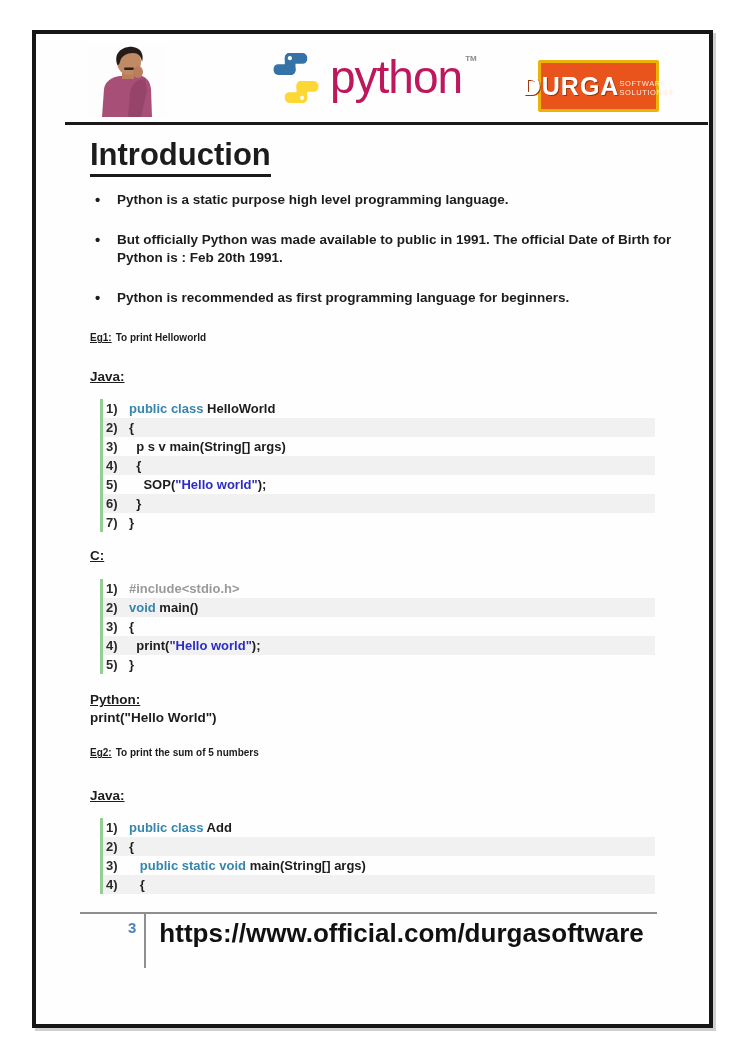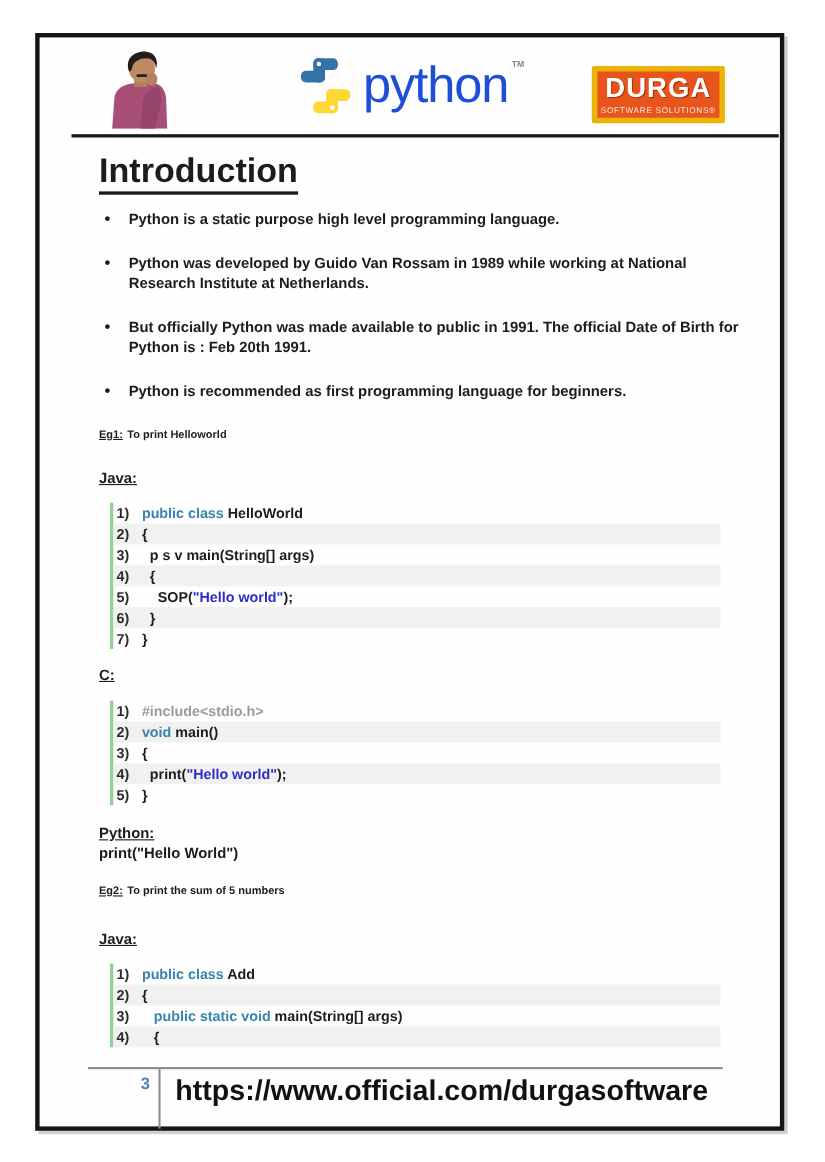--- a/index.html
+++ b/index.html
@@ -18,30 +18,30 @@
     border: 4px solid #161616;
     background: #fefefe;
     box-shadow: 3px 3px 0 rgba(120,120,120,0.35);
   }
   
   .header { position: relative; height: 88px; }
   .photo { position: absolute; left: 52px; top: 11px; width: 78px; height: 72px; }
   .pylogo { position: absolute; left: 232px; top: 14px; display: flex; align-items: flex-start; }
   .pyicon { display: inline-block; margin-top: 2px; }
   .pyword {
-    font-size: 46px; font-weight: 400; color: #1d4ed8;
+    font-size: 46px; font-weight: 400; color: #be185d;
     letter-spacing: -1px; line-height: 58px; margin-left: 6px;
   }
   .pytm { font-size: 8px; color: #8a8a8a; margin-left: 3px; margin-top: 6px; font-weight: 700; text-align: center; }
   .durga {
     position: absolute; right: 50px; top: 26px;
     width: 121px; height: 52px;
     background: var(--color-durga_orange, #e8541c);
-    border: 5px solid #eab308; border-radius: 2px;
-    display: flex; flex-direction: column; align-items: center; justify-content: center;
+    border: 3px solid #eab308; border-radius: 2px;
+    display: flex; flex-direction: row; align-items: center; justify-content: center;
   }
   .durga-title {
     font-size: 25px; font-weight: 900; color: #ffffff; line-height: 25px;
     letter-spacing: 1px; text-shadow: 1px 1px 0 #9c3208;
   }
   .durga-sub {
     font-size: 7.5px; font-weight: 400; color: #ffe9dc; letter-spacing: 0.6px; margin-top: 3px;
   }
   .hrule { height: 3px; background: #1a1a1a; margin-left: 29px; width: 643px; }
   
@@ -140,22 +140,20 @@
     </div>
   </div>
 
   <div class="hrule"></div>
 
   <div class="content">
     <h1><span class="title-u">Introduction</span></h1>
 
     <ul class="bullets">
       <li><span>Python is a static purpose high level programming language.</span></li>
-      <li><span>Python was developed by Guido Van Rossam in 1989 while working at National
-Research Institute at Netherlands.</span></li>
       <li><span>But officially Python was made available to public in 1991. The official Date of Birth for
 Python is : Feb 20th 1991.</span></li>
       <li><span>Python is recommended as first programming language for beginners.</span></li>
     </ul>
 
     <p class="eg"><span class="lbl">Eg1:</span><span>To print Helloworld</span></p>
 
     <p class="lang mt-java1"><span class="lbl">Java:</span></p>
     <div class="code-block">
         <div class="code-row"><span class="line-num">1)</span><span class="code-text"><span class="seg-kw">public class </span><span class="seg-plain">HelloWorld</span></span></div>

